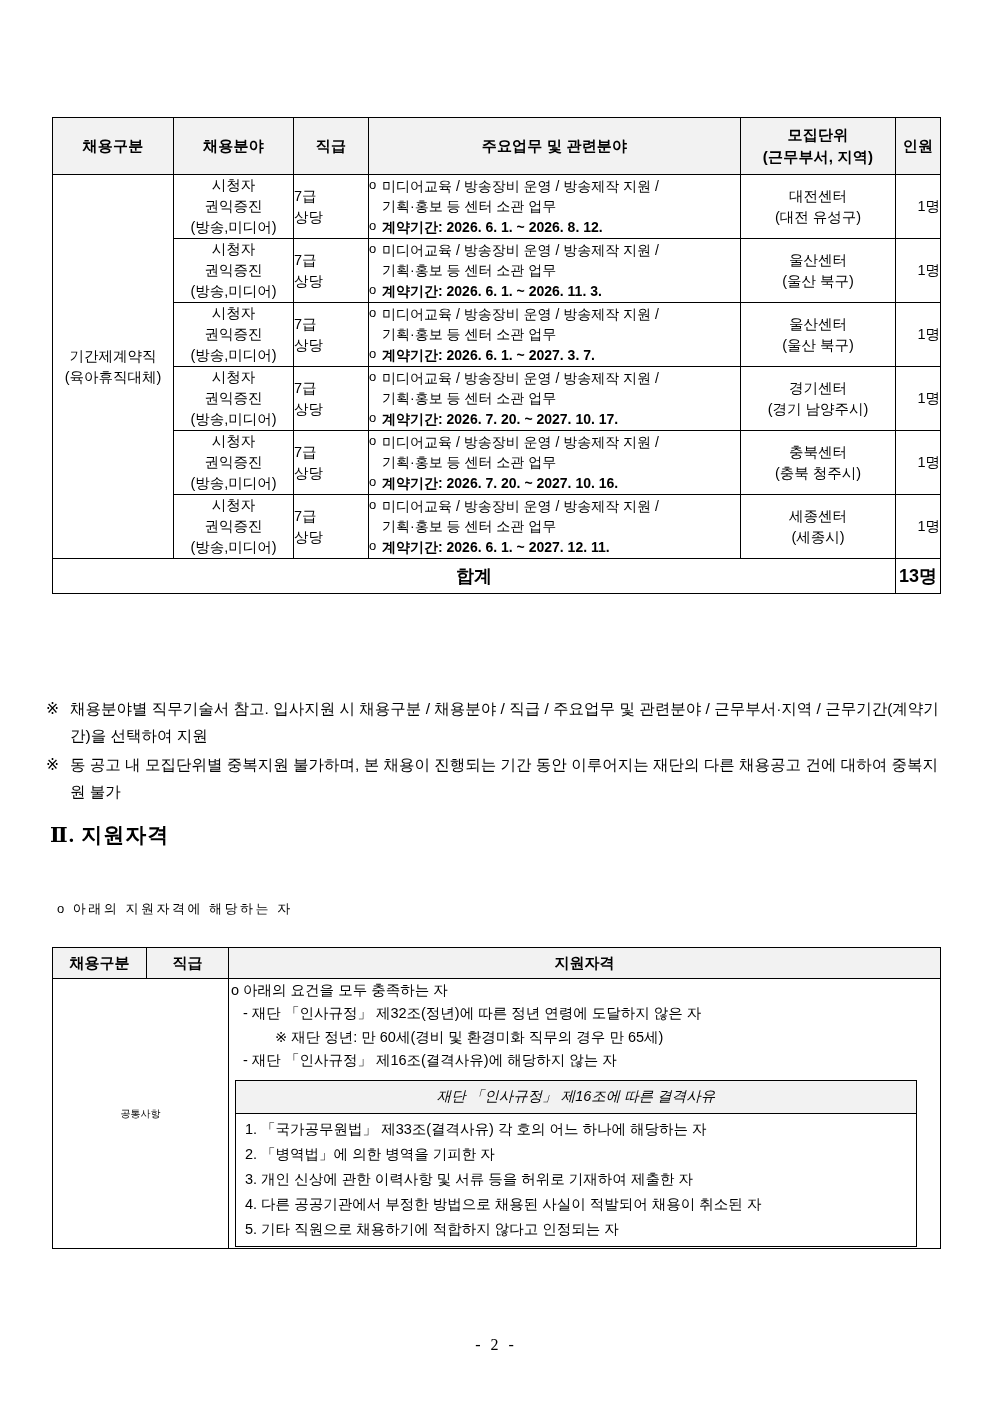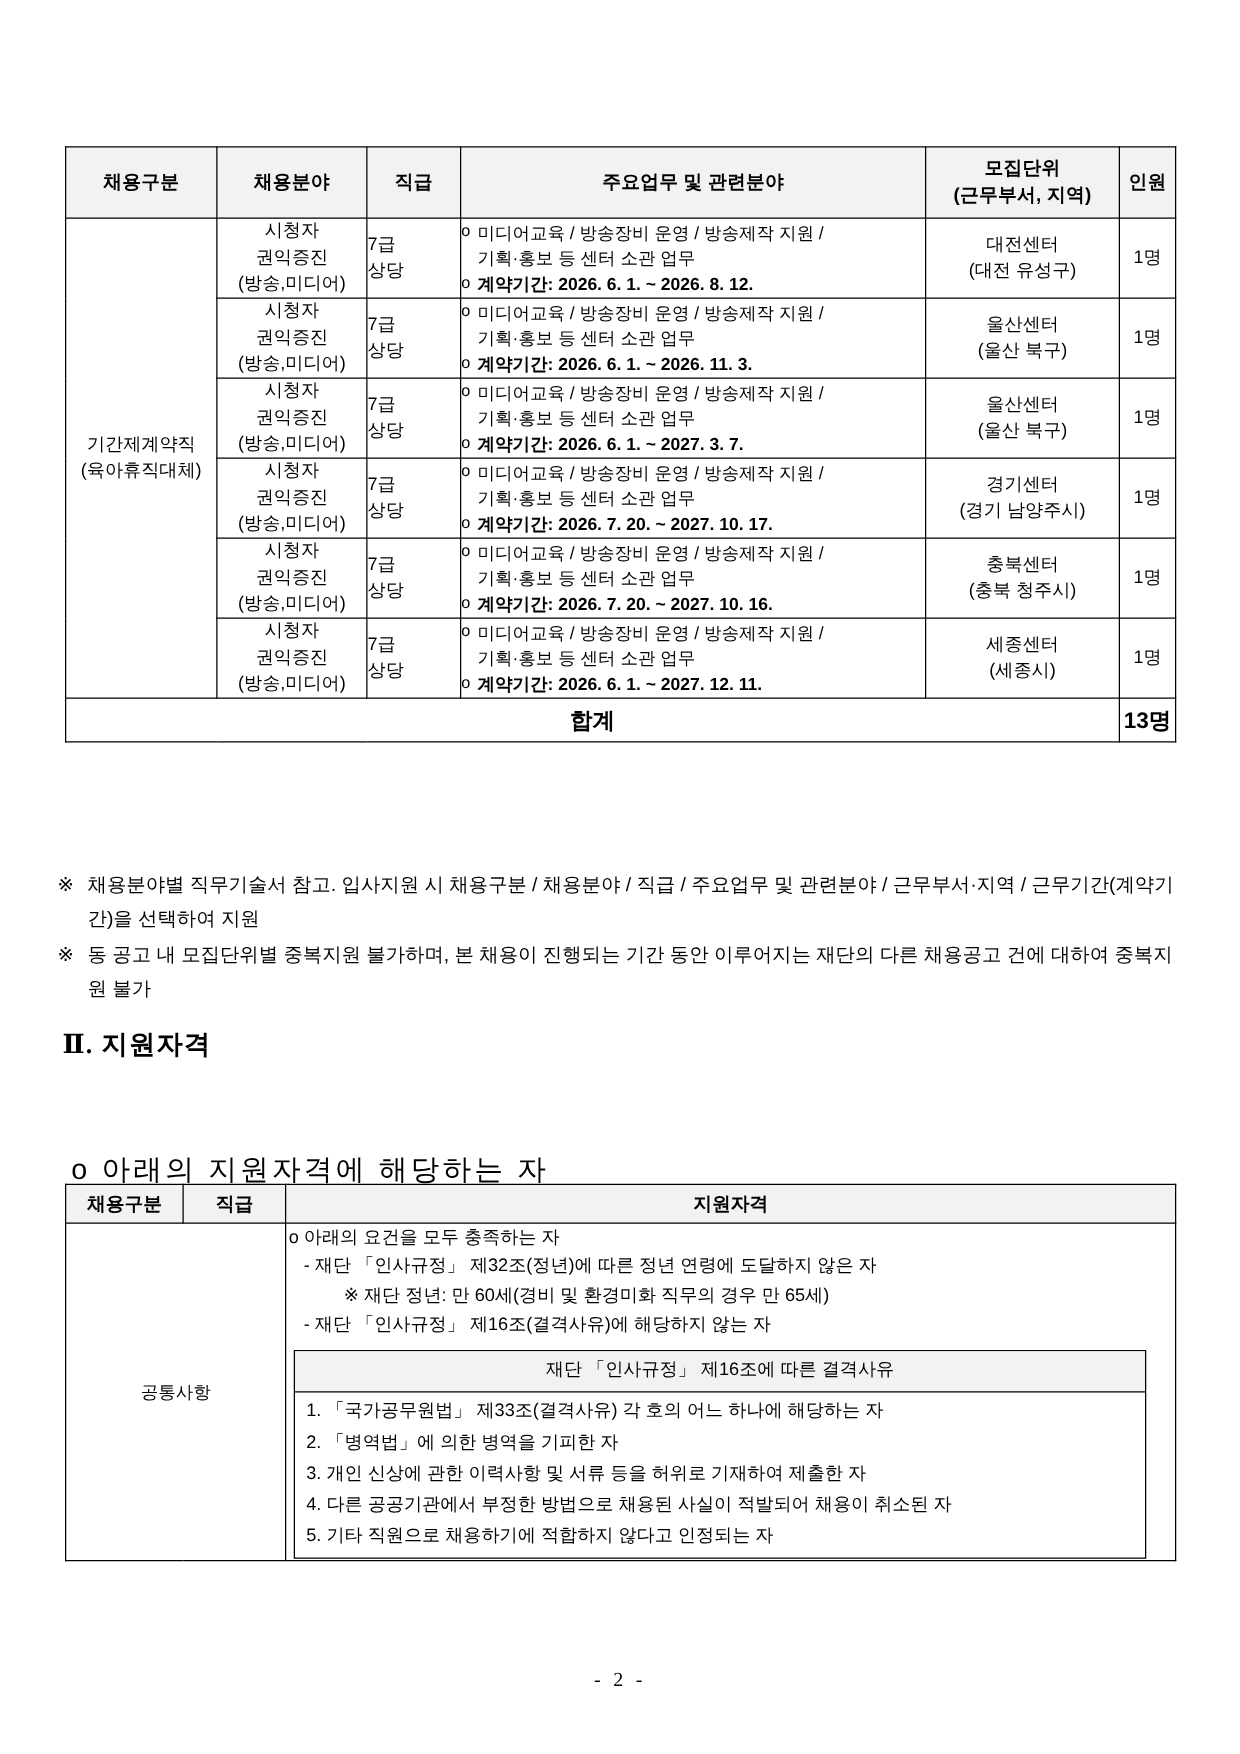--- a/index.html
+++ b/index.html
@@ -69,21 +69,21 @@
     padding: 6px 2px;
   }
   .cell-grade {
     text-align: left;
     line-height: 1.5;
   }
   .cell-unit {
     text-align: center;
     line-height: 1.55;
   }
-  .cell-count { text-align: center; margin-top: 24px; }
+  .cell-count { text-align: right; margin-top: 24px; }
 
   .duty {
     padding: 7px 6px 7px 8px;
     text-align: left;
     line-height: 1.5;
   }
   .duty .l1 {
     display: block;
     text-indent: 0;
     padding-left: 13px;
@@ -142,22 +142,22 @@
     left: 50px;
     top: 821px;
     font-size: 21px;
     font-weight: bold;
     font-family: "Liberation Serif", "DejaVu Serif", serif;
     letter-spacing: 1px;
   }
   .h-sub {
     position: absolute;
     left: 57px;
-    top: 920px;
-    font-size: 23px;
+    top: 900px;
+    font-size: 13px;
     letter-spacing: 2.5px;
     text-align: right;
   }
 
   
   .tbl2 {
     position: absolute;
     left: 52px;
     top: 947px;
     width: 888px;
@@ -175,21 +175,21 @@
     text-align: center;
     height: 30px;
     font-size: 15px;
   }
   .q-type  { width: 94px; }
   .q-grade { width: 82px; }
   .q-body  { width: 712px; }
 
   .q-label {
     text-align: center;
-    font-size: 14px;
+    font-size: 10px;
   }
   .q-content {
     padding: 9px 10px 10px 10px;
     text-align: left;
     font-size: 14.5px;
     line-height: 1.62;
     vertical-align: top;
   }
   .q-line   { display: block; }
   .q-l0 { padding-left: 2px; }
@@ -200,20 +200,21 @@
     border: 1px solid #000000;
     margin: 7px 0 1px 6px;
     width: 680px;
   }
   .disq-head {
     background: #f2f2f2;
     border-bottom: 1px solid #000000;
     text-align: center;
     font-size: 14.5px;
     padding: 4px 0 5px 0;
+    font-style: italic;
   }
   .disq-list {
     padding: 3px 0 4px 0;
   }
   .disq-item {
     display: block;
     font-size: 14.5px;
     line-height: 1.72;
     padding-left: 9px;
   }

